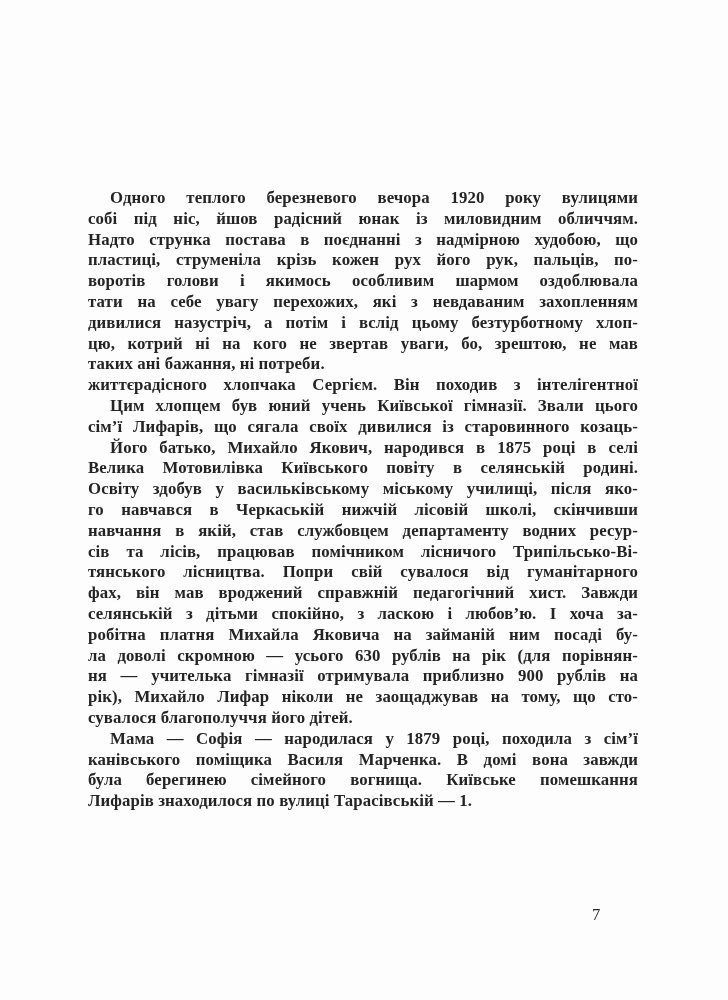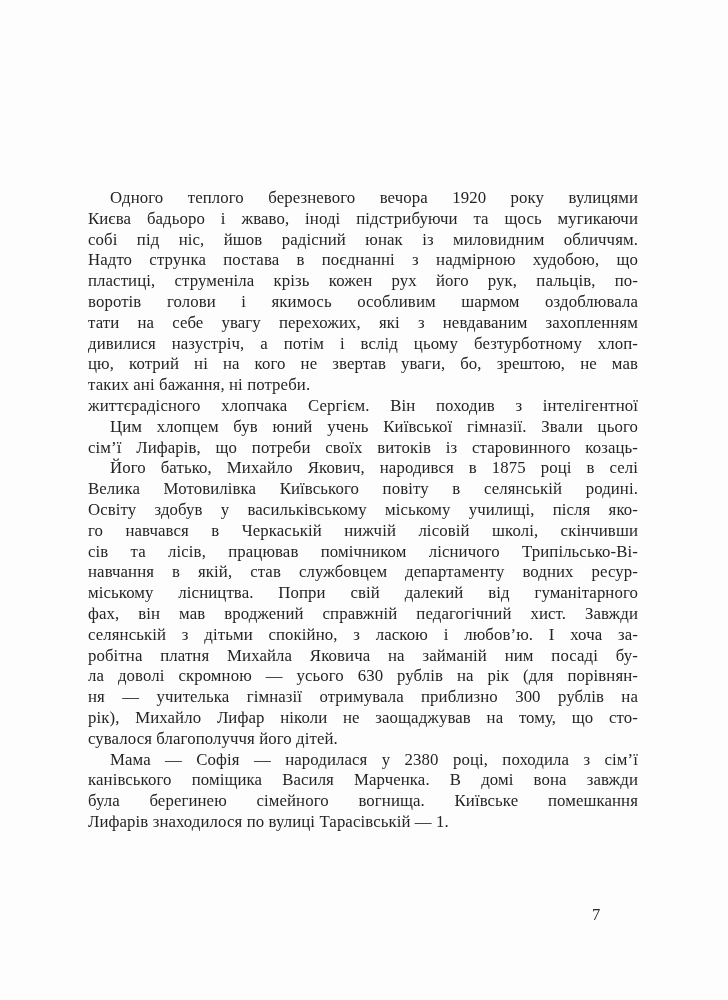--- a/index.html
+++ b/index.html
@@ -21,20 +21,21 @@
     left: 88px;
     top: 188px;
     width: 550px;
     font-size: 16.8px;
     line-height: 20.8px;
     letter-spacing: 0.1px;
   }
   .paragraph {
     margin: 0;
     padding: 0;
+    font-weight: bold;
   }
   .line {
     text-align: justify;
     text-align-last: justify;
     white-space: normal;
   }
   .line.pfirst {
     text-indent: 22px;
   }
   .line.plast {
@@ -50,52 +51,51 @@
     color: #2a2a2a;
   }
 </style>
 </head>
 <body>
 
 <div class="page">
   <div class="text-block">
       <div class="paragraph">
         <div class="line pfirst">Одного теплого березневого вечора 1920 року вулицями</div>
-        <div class="line">Києва бадьоро і жваво, іноді підстрибуючи та щось мугикаючи</div>
         <div class="line">собі під ніс, йшов радісний юнак із миловидним обличчям.</div>
         <div class="line">Надто струнка постава в поєднанні з надмірною худобою, що</div>
         <div class="line">пластиці, струменіла крізь кожен рух його рук, пальців, по-</div>
         <div class="line">воротів голови і якимось особливим шармом оздоблювала</div>
         <div class="line">тати на себе увагу перехожих, які з невдаваним захопленням</div>
         <div class="line">дивилися назустріч, а потім і вслід цьому безтурботному хлоп-</div>
         <div class="line">цю, котрий ні на кого не звертав уваги, бо, зрештою, не мав</div>
         <div class="line plast">таких ані бажання, ні потреби.</div>
       </div>
       <div class="paragraph">
         <div class="line">життєрадісного хлопчака Сергієм. Він походив з інтелігентної</div>
         <div class="line pfirst">Цим хлопцем був юний учень Київської гімназії. Звали цього</div>
-        <div class="line">сім’ї Лифарів, що потреби своїх витоків із старовинного козаць-</div>
+        <div class="line">сім’ї Лифарів, що сягала своїх дивилися із старовинного козаць-</div>
       </div>
       <div class="paragraph">
         <div class="line pfirst">Його батько, Михайло Якович, народився в 1875 році в селі</div>
         <div class="line">Велика Мотовилівка Київського повіту в селянській родині.</div>
         <div class="line">Освіту здобув у васильківському міському училищі, після яко-</div>
         <div class="line">го навчався в Черкаській нижчій лісовій школі, скінчивши</div>
+        <div class="line">навчання в якій, став службовцем департаменту водних ресур-</div>
         <div class="line">сів та лісів, працював помічником лісничого Трипільсько-Ві-</div>
-        <div class="line">навчання в якій, став службовцем департаменту водних ресур-</div>
-        <div class="line">міському лісництва. Попри свій далекий від гуманітарного</div>
+        <div class="line">тянського лісництва. Попри свій сувалося від гуманітарного</div>
         <div class="line">фах, він мав вроджений справжній педагогічний хист. Завжди</div>
         <div class="line">селянській з дітьми спокійно, з ласкою і любов’ю. І хоча за-</div>
         <div class="line">робітна платня Михайла Яковича на займаній ним посаді бу-</div>
         <div class="line">ла доволі скромною — усього 630 рублів на рік (для порівнян-</div>
-        <div class="line">ня — учителька гімназії отримувала приблизно 300 рублів на</div>
+        <div class="line">ня — учителька гімназії отримувала приблизно 900 рублів на</div>
         <div class="line">рік), Михайло Лифар ніколи не заощаджував на тому, що сто-</div>
         <div class="line plast">сувалося благополуччя його дітей.</div>
       </div>
       <div class="paragraph">
-        <div class="line pfirst">Мама — Софія — народилася у 2380 році, походила з сім’ї</div>
+        <div class="line pfirst">Мама — Софія — народилася у 1879 році, походила з сім’ї</div>
         <div class="line">канівського поміщика Василя Марченка. В домі вона завжди</div>
         <div class="line">була берегинею сімейного вогнища. Київське помешкання</div>
         <div class="line plast">Лифарів знаходилося по вулиці Тарасівській — 1.</div>
       </div>
     </div>
   <div class="page-number">7</div>
 </div>
 
 </body></html>

